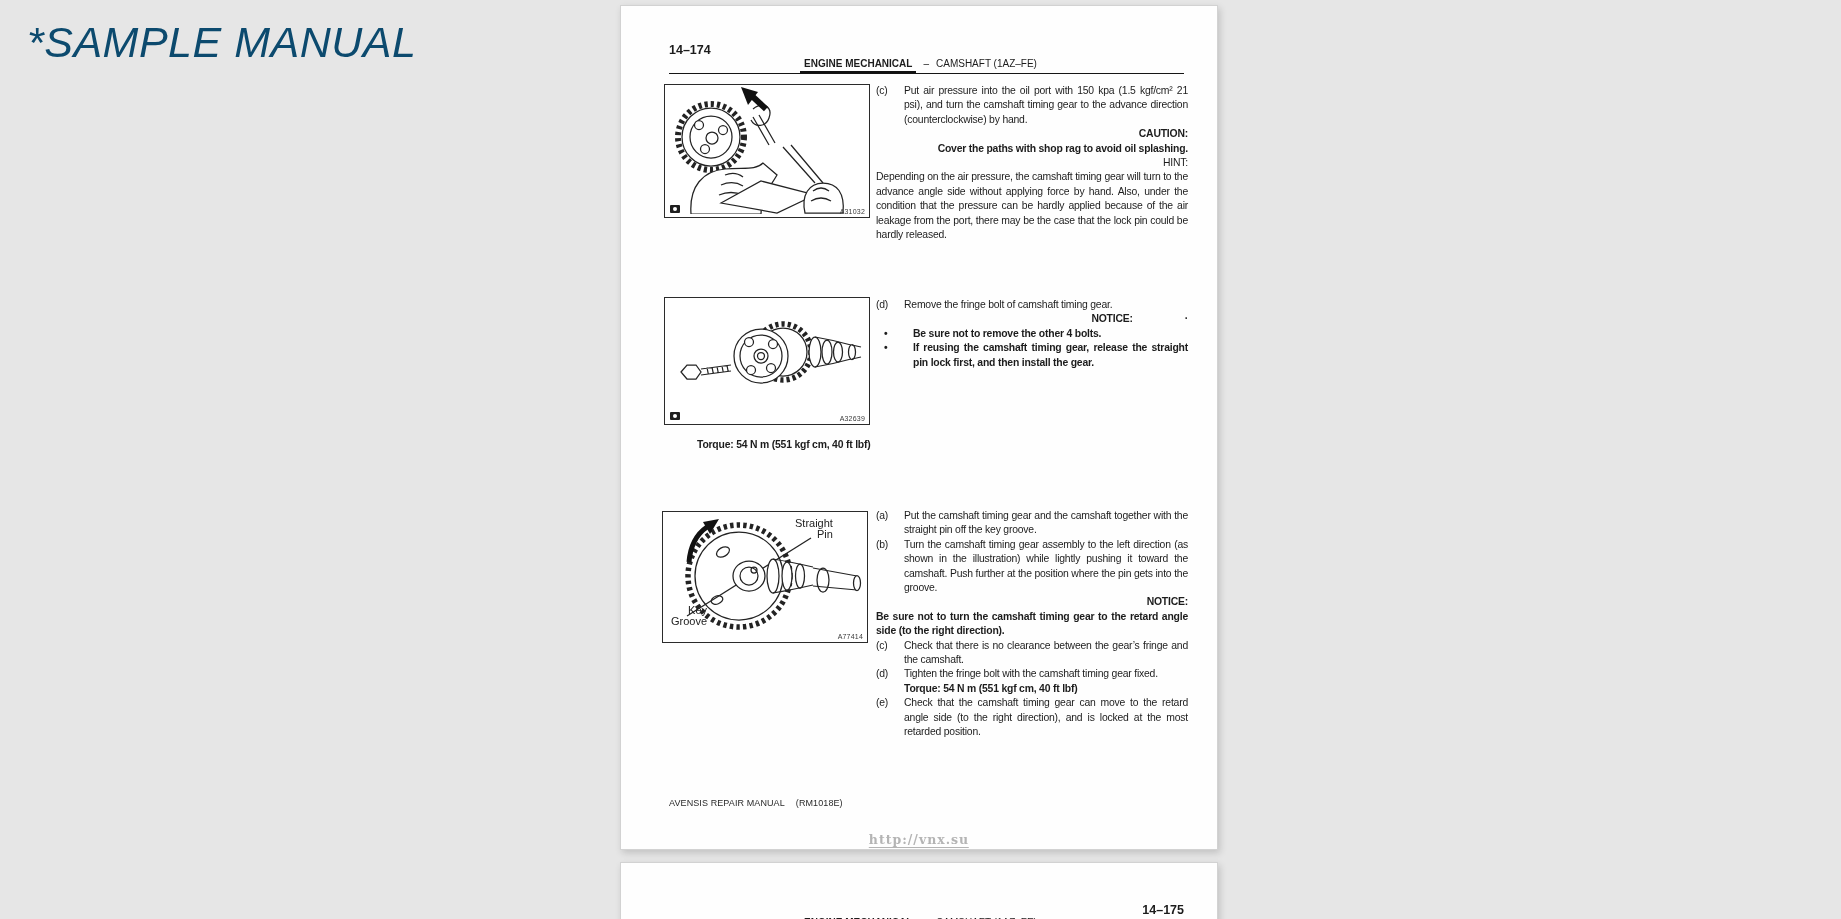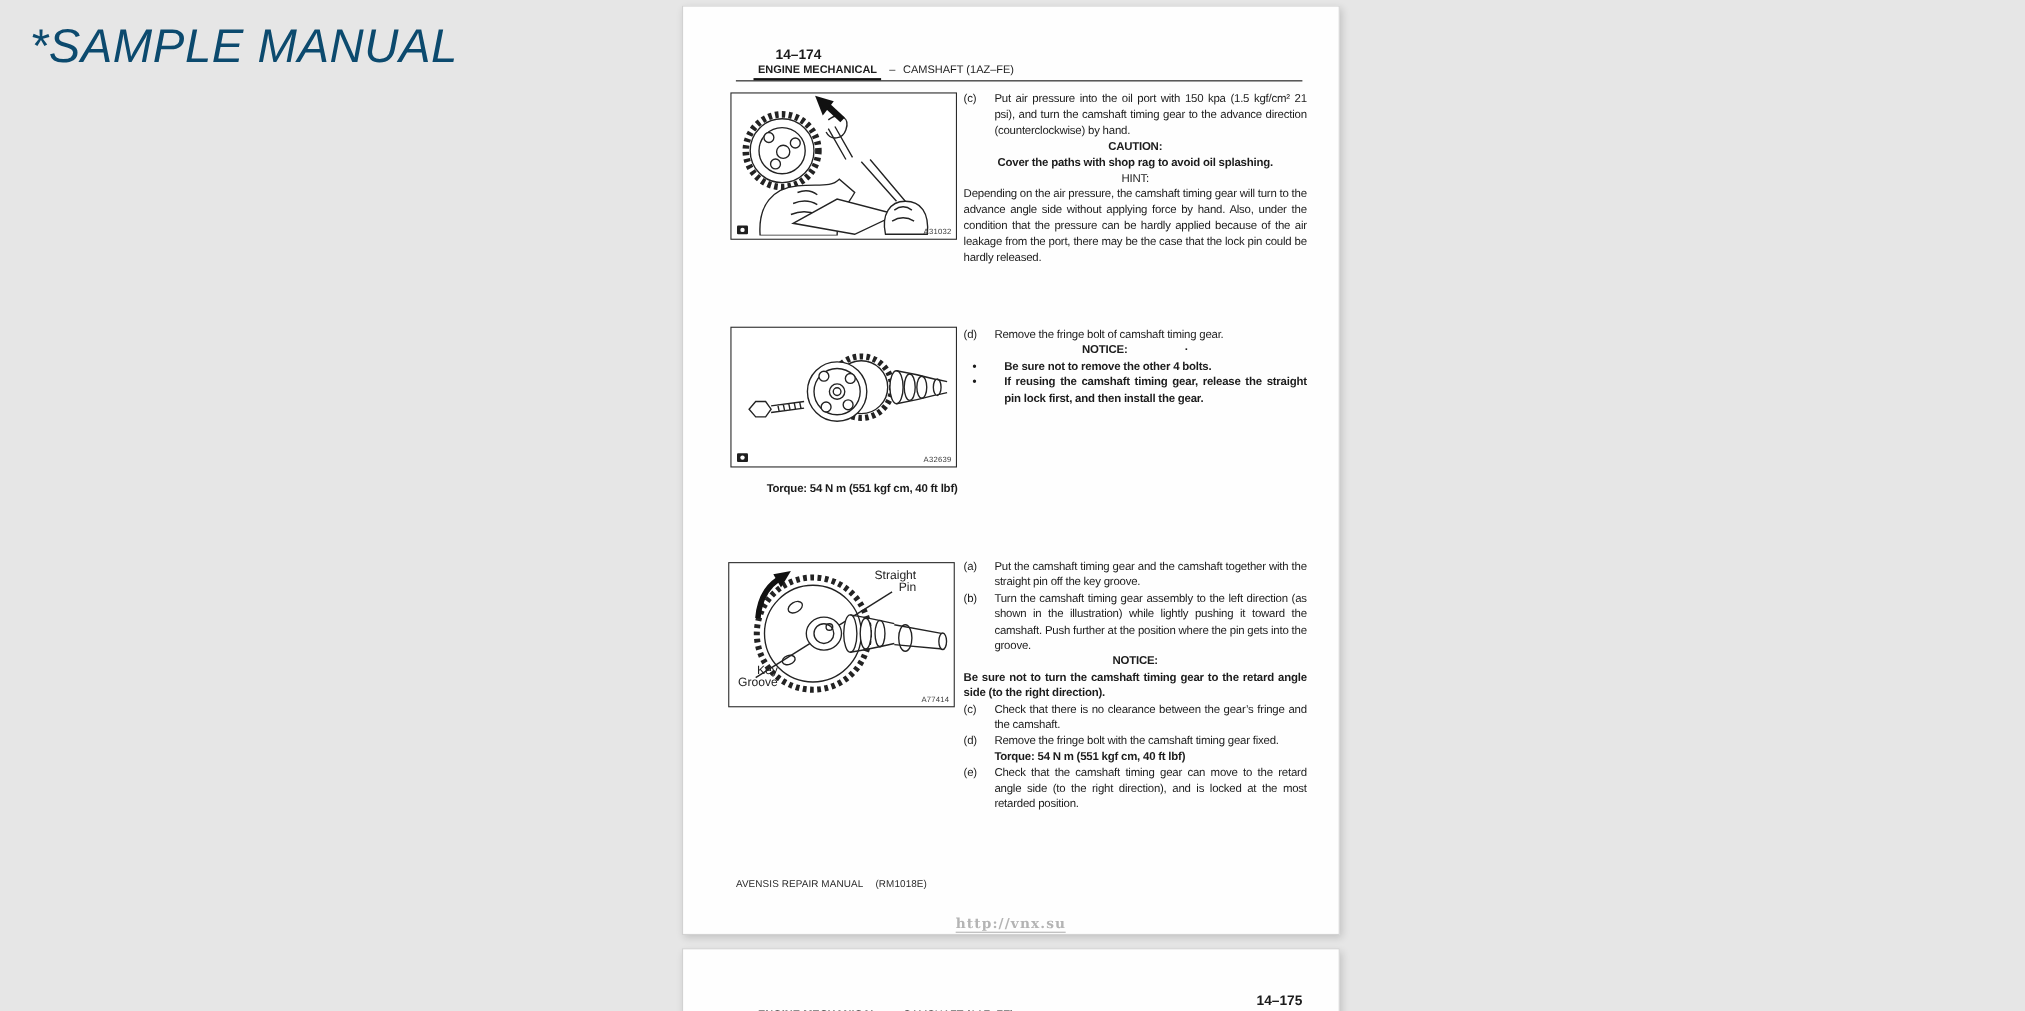--- a/index.html
+++ b/index.html
@@ -5,23 +5,23 @@
   html,body{margin:0;padding:0;background:#e6e6e6;}
   .stage{position:relative;width:1841px;height:919px;background:#e6e6e6;overflow:hidden;
          font-family:"Liberation Sans","DejaVu Sans",sans-serif;color:#1c1c1c;}
   .sample-label{position:absolute;left:27px;top:18px;font-size:43px;letter-spacing:0.5px;color:#0c4a6e;font-style:italic;}
   .page{position:absolute;left:620px;width:598px;background:#fefefe;box-sizing:border-box;
         border:1px solid #d2d2d2;box-shadow:2px 3px 7px rgba(0,0,0,0.16);}
   .page1{top:5px;height:845px;}
   .page2{top:862px;height:120px;}
 
   
-  .pagenum{position:absolute;left:48px;top:37px;font-size:12.5px;font-weight:bold;margin-left:36px;}
+  .pagenum{position:absolute;left:48px;top:37px;font-size:12.5px;font-weight:bold;}
   .pagenum.right{left:auto;right:33px;top:40px;}
-  .runhead{position:absolute;left:64px;right:33px;top:52px;font-size:10px;white-space:nowrap;}
+  .runhead{position:absolute;left:32px;right:33px;top:52px;text-align:center;font-size:10px;white-space:nowrap;}
   .rh-bold{font-weight:bold;border-bottom:2.2px solid #111;padding:0 4px 2px 4px;}
   .rh-dash{margin:0 7px;}
   .rule{position:absolute;left:48px;right:33px;top:67px;border-top:1.6px solid #151515;}
 
   
   .figure{position:absolute;border:1.4px solid #2b2b2b;background:#fff;}
   .figure svg{position:absolute;left:0;top:0;}
   .figcode{position:absolute;right:4px;bottom:2px;font-size:7px;color:#3a3a3a;letter-spacing:0.2px;}
   .stamp{position:absolute;left:5px;bottom:4px;width:10px;height:8px;background:#1f1f1f;border-radius:1px;}
   .stamp::after{content:"";position:absolute;left:3px;top:2px;width:4px;height:4px;background:#fff;border-radius:50%;}
@@ -29,21 +29,21 @@
 
   
   .tcol{position:absolute;left:255px;width:312px;font-size:10.4px;line-height:14.4px;letter-spacing:-0.2px;}
   .wide{position:absolute;left:48px;width:519px;font-size:10.4px;line-height:14.4px;letter-spacing:-0.2px;}
   .li{display:flex;}
   .li .m{flex:none;width:28px;}
   .li .t{flex:1;text-align:justify;}
   .li.bullet{padding-left:8px;}
   .li.bullet .m{width:29px;}
   .b{font-weight:bold;}
-  .plain{text-align:center;}
+  .plain{text-align:right;}
   .ind{padding-left:28px;}
   .dot{margin-left:52px;font-weight:bold;}
 
   .footerline{position:absolute;left:48px;top:792px;font-size:9px;color:#2a2a2a;letter-spacing:0.1px;}
   .footerline .code{margin-left:11px;}
   .vnx{position:absolute;left:50%;transform:translateX(-50%);top:826px;font-family:"DejaVu Serif","Liberation Serif",serif;
        font-size:12.5px;font-weight:bold;color:#b4b4b4;border-bottom:1.4px solid #b4b4b4;letter-spacing:1px;text-decoration:none;}
   svg .ln{fill:none;stroke:#232323;stroke-width:1.25px;}
   svg .wh{fill:#fff;stroke:#232323;stroke-width:1.25px;}
   svg .teeth{fill:none;stroke:#232323;}
@@ -178,21 +178,21 @@
           <span class="t">Turn the camshaft timing gear assembly to the left direction (as shown in the illustration) while lightly pushing it toward the camshaft. Push further at the position where the pin gets into the groove.</span>
         </div>
       <div class="b plain">NOTICE:</div>
       <div class="b" style="text-align:justify;">Be sure not to turn the camshaft timing gear to the retard angle side (to the right direction).</div>
       <div class="li">
           <span class="m">(c)</span>
           <span class="t">Check that there is no clearance between the gear’s fringe and the camshaft.</span>
         </div>
       <div class="li">
           <span class="m">(d)</span>
-          <span class="t">Remove the fringe bolt with the camshaft timing gear fixed.</span>
+          <span class="t">Tighten the fringe bolt with the camshaft timing gear fixed.</span>
         </div>
       <div class="ind b">Torque: 54 N m (551 kgf cm, 40 ft lbf)</div>
       <div class="li">
           <span class="m">(e)</span>
           <span class="t">Check that the camshaft timing gear can move to the retard angle side (to the right direction), and is locked at the most retarded position.</span>
         </div>
     </div>
 
     <div class="footerline">
       <span>AVENSIS REPAIR MANUAL</span><span class="code">(RM1018E)</span>

